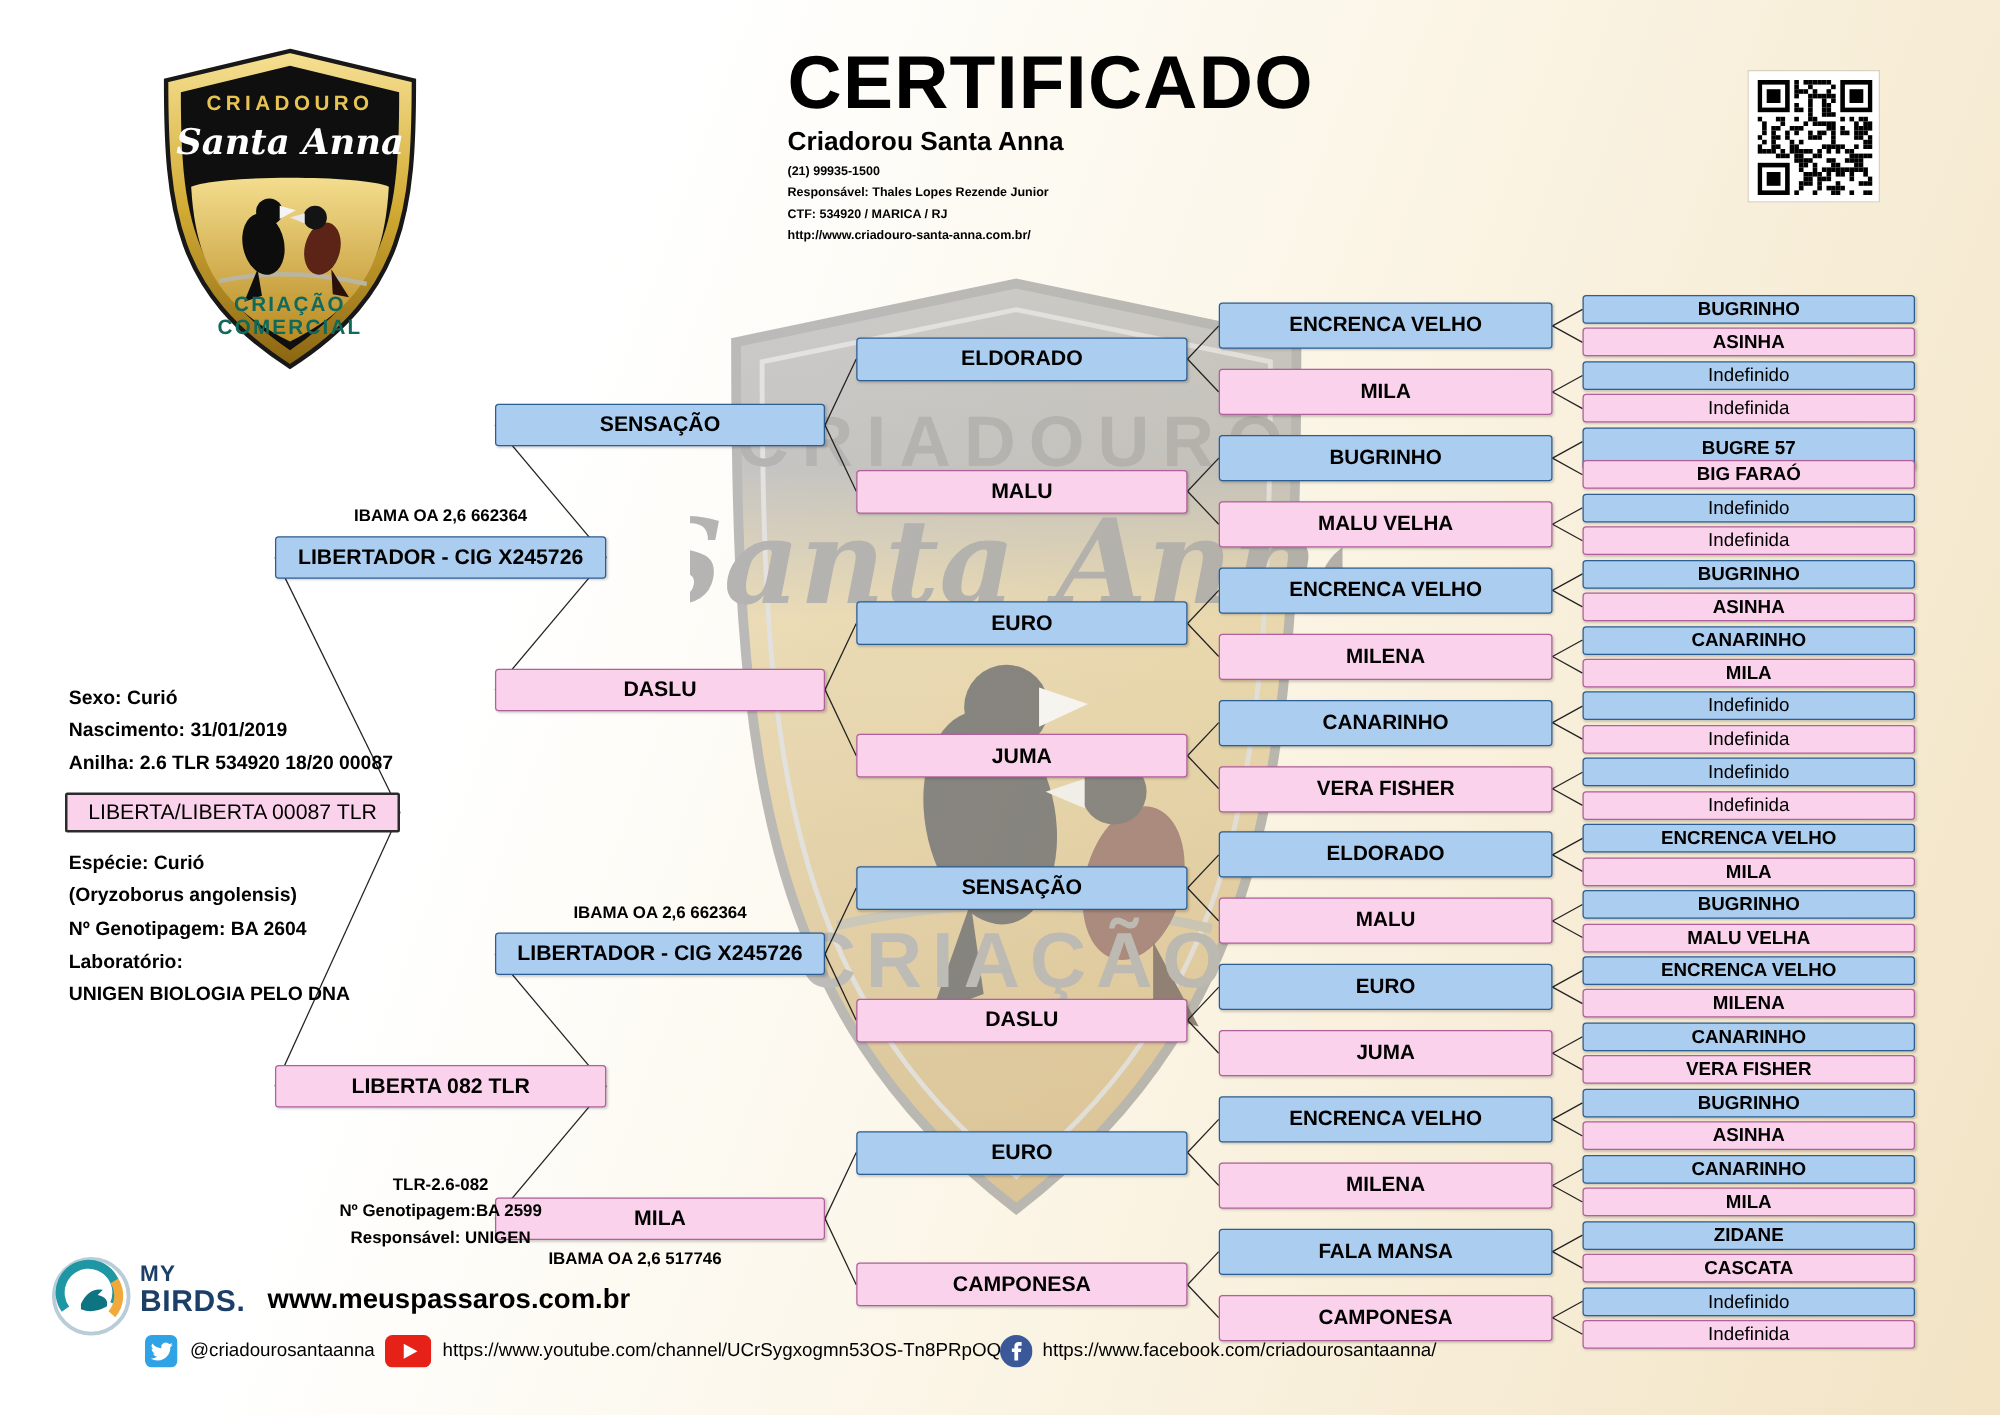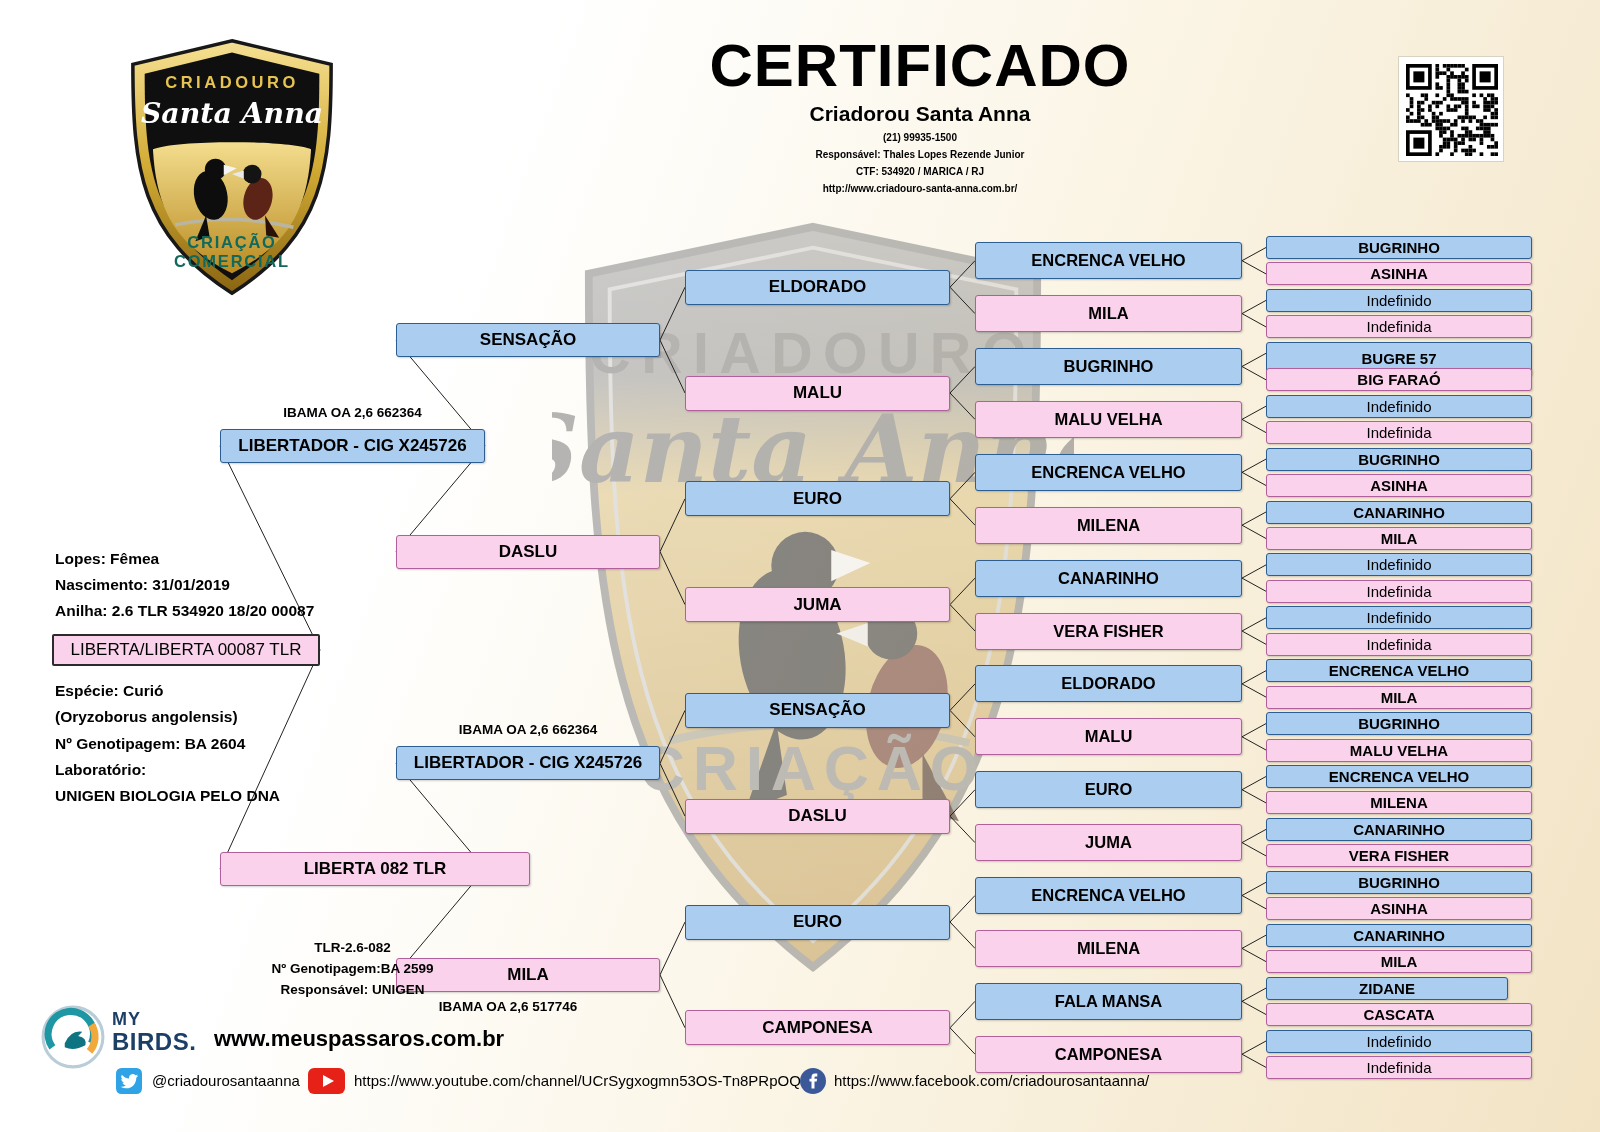--- a/index.html
+++ b/index.html
@@ -15,21 +15,21 @@
   #connectors{position:absolute;left:0;top:0;z-index:1;}
 
   
   .pnode{position:absolute;display:flex;align-items:center;justify-content:center;
          border-radius:3px;font-weight:bold;white-space:nowrap;z-index:2;
          box-shadow:1px 1px 2px rgba(0,0,0,.18);}
   .male{background:var(--male-bg,#aacdf0);border:1px solid var(--male-border,#2d5e92);}
   .female{background:var(--female-bg,#fbd2ec);border:1px solid var(--female-border,#b0609a);}
 
   
-  .hdr{position:absolute;left:630px;top:34px;width:580px;text-align:center;z-index:3;}
+  .hdr{position:absolute;left:630px;top:34px;width:580px;text-align:left;z-index:3;}
   .hdr .title{font-size:60px;font-weight:bold;letter-spacing:1px;line-height:64px;}
   .hdr .breeder{font-size:21px;font-weight:bold;margin-top:4px;}
   .hdr .line{font-size:10px;font-weight:bold;margin-top:6px;}
 
   
   #logo{position:absolute;left:114px;top:36px;width:236px;height:262px;z-index:3;}
   .qr{position:absolute;left:1398px;top:56px;width:106px;height:106px;background:#fff;
       padding:7px;border:1px solid #d8d2c2;z-index:3;}
 
   
@@ -146,21 +146,21 @@
       <line x1="1242" y1="1001.3" x2="1266" y2="988.1"></line>
       <line x1="1242" y1="1001.3" x2="1266" y2="1014.5"></line>
       <line x1="1242" y1="1054.2" x2="1266" y2="1041.0"></line>
       <line x1="1242" y1="1054.2" x2="1266" y2="1067.4"></line>
       <line x1="320" y1="650" x2="220" y2="445.9"></line>
       <line x1="320" y1="650" x2="220" y2="869.1"></line>
     </svg>
 
   <div id="tree">
       <div class="pnode male" style="left: 220px; top: 428.9px; width: 265px; height: 34px; font-size: 17px;">LIBERTADOR - CIG X245726</div>
-      <div class="pnode female" style="left: 220px; top: 852.1px; width: 310px; height: 34px; font-size: 17px;">LIBERTA 082 TLR</div>
+      <div class="pnode female" style="left: 220px; top: 852.1px; width: 265px; height: 34px; font-size: 17px;">LIBERTA 082 TLR</div>
       <div class="pnode male" style="left: 396px; top: 323.1px; width: 264px; height: 34px; font-size: 17px;">SENSAÇÃO</div>
       <div class="pnode female" style="left: 396px; top: 534.7px; width: 264px; height: 34px; font-size: 17px;">DASLU</div>
       <div class="pnode male" style="left: 396px; top: 746.3px; width: 264px; height: 34px; font-size: 17px;">LIBERTADOR - CIG X245726</div>
       <div class="pnode female" style="left: 396px; top: 957.9px; width: 264px; height: 34px; font-size: 17px;">MILA</div>
       <div class="pnode male" style="left: 685px; top: 269.7px; width: 265px; height: 35px; font-size: 17px;">ELDORADO</div>
       <div class="pnode female" style="left: 685px; top: 375.5px; width: 265px; height: 35px; font-size: 17px;">MALU</div>
       <div class="pnode male" style="left: 685px; top: 481.3px; width: 265px; height: 35px; font-size: 17px;">EURO</div>
       <div class="pnode female" style="left: 685px; top: 587.1px; width: 265px; height: 35px; font-size: 17px;">JUMA</div>
       <div class="pnode male" style="left: 685px; top: 692.9px; width: 265px; height: 35px; font-size: 17px;">SENSAÇÃO</div>
       <div class="pnode female" style="left: 685px; top: 798.7px; width: 265px; height: 35px; font-size: 17px;">DASLU</div>
@@ -203,21 +203,21 @@
       <div class="pnode male" style="left: 1266px; top: 712.1px; width: 266px; height: 23px; font-size: 15px;">BUGRINHO</div>
       <div class="pnode female" style="left: 1266px; top: 738.5px; width: 266px; height: 23px; font-size: 15px;">MALU VELHA</div>
       <div class="pnode male" style="left: 1266px; top: 765px; width: 266px; height: 23px; font-size: 15px;">ENCRENCA VELHO</div>
       <div class="pnode female" style="left: 1266px; top: 791.4px; width: 266px; height: 23px; font-size: 15px;">MILENA</div>
       <div class="pnode male" style="left: 1266px; top: 817.9px; width: 266px; height: 23px; font-size: 15px;">CANARINHO</div>
       <div class="pnode female" style="left: 1266px; top: 844.4px; width: 266px; height: 23px; font-size: 15px;">VERA FISHER</div>
       <div class="pnode male" style="left: 1266px; top: 870.8px; width: 266px; height: 23px; font-size: 15px;">BUGRINHO</div>
       <div class="pnode female" style="left: 1266px; top: 897.3px; width: 266px; height: 23px; font-size: 15px;">ASINHA</div>
       <div class="pnode male" style="left: 1266px; top: 923.7px; width: 266px; height: 23px; font-size: 15px;">CANARINHO</div>
       <div class="pnode female" style="left: 1266px; top: 950.1px; width: 266px; height: 23px; font-size: 15px;">MILA</div>
-      <div class="pnode male" style="left: 1266px; top: 976.6px; width: 242px; height: 23px; font-size: 15px;">ZIDANE</div>
+      <div class="pnode male" style="left: 1266px; top: 976.6px; width: 266px; height: 23px; font-size: 15px;">ZIDANE</div>
       <div class="pnode female" style="left: 1266px; top: 1003px; width: 266px; height: 23px; font-size: 15px;">CASCATA</div>
       <div class="pnode male" style="left: 1266px; top: 1029.5px; width: 266px; height: 23px; font-size: 15px; font-weight: 400;">Indefinido</div>
       <div class="pnode female" style="left: 1266px; top: 1055.9px; width: 266px; height: 23px; font-size: 15px; font-weight: 400;">Indefinida</div>
     </div>
 
   <div class="ann" style="left: 220px; width: 265px; top: 403.875px;">IBAMA OA 2,6 662364</div>
   <div class="ann" style="left: 396px; width: 264px; top: 721.275px;">IBAMA OA 2,6 662364</div>
   <div class="ann-block" style="left: 220px; width: 265px; top: 892.075px;">
     <div>TLR-2.6-082</div>
     <div>Nº Genotipagem:BA 2599</div>
@@ -484,21 +484,21 @@
         <rect x="8" y="8" width="12" height="12" fill="#000"></rect>
         <rect x="72" y="0" width="28" height="28" fill="#000"></rect>
         <rect x="76" y="4" width="20" height="20" fill="#fff"></rect>
         <rect x="80" y="8" width="12" height="12" fill="#000"></rect>
         <rect x="0" y="72" width="28" height="28" fill="#000"></rect>
         <rect x="4" y="76" width="20" height="20" fill="#fff"></rect>
         <rect x="8" y="80" width="12" height="12" fill="#000"></rect>
       </svg>
   </div>
 
-  <div class="info-line" style="top:550px">Lopes: Fêmea</div>
+  <div class="info-line" style="top:550px">Sexo: Curió</div>
   <div class="info-line" style="top:576px">Nascimento: 31/01/2019</div>
   <div class="info-line" style="top:602px">Anilha: 2.6 TLR 534920 18/20 00087</div>
   <div class="subject-box">LIBERTA/LIBERTA 00087 TLR</div>
   <div class="info-line" style="top:682px">Espécie: Curió</div>
   <div class="info-line" style="top:708px">(Oryzoborus angolensis)</div>
   <div class="info-line" style="top:735px">Nº Genotipagem: BA 2604</div>
   <div class="info-line" style="top:761px">Laboratório:</div>
   <div class="info-line" style="top:787px">UNIGEN BIOLOGIA PELO DNA</div>
 
   <svg id="mybirds-logo" viewBox="0 0 64 64">

